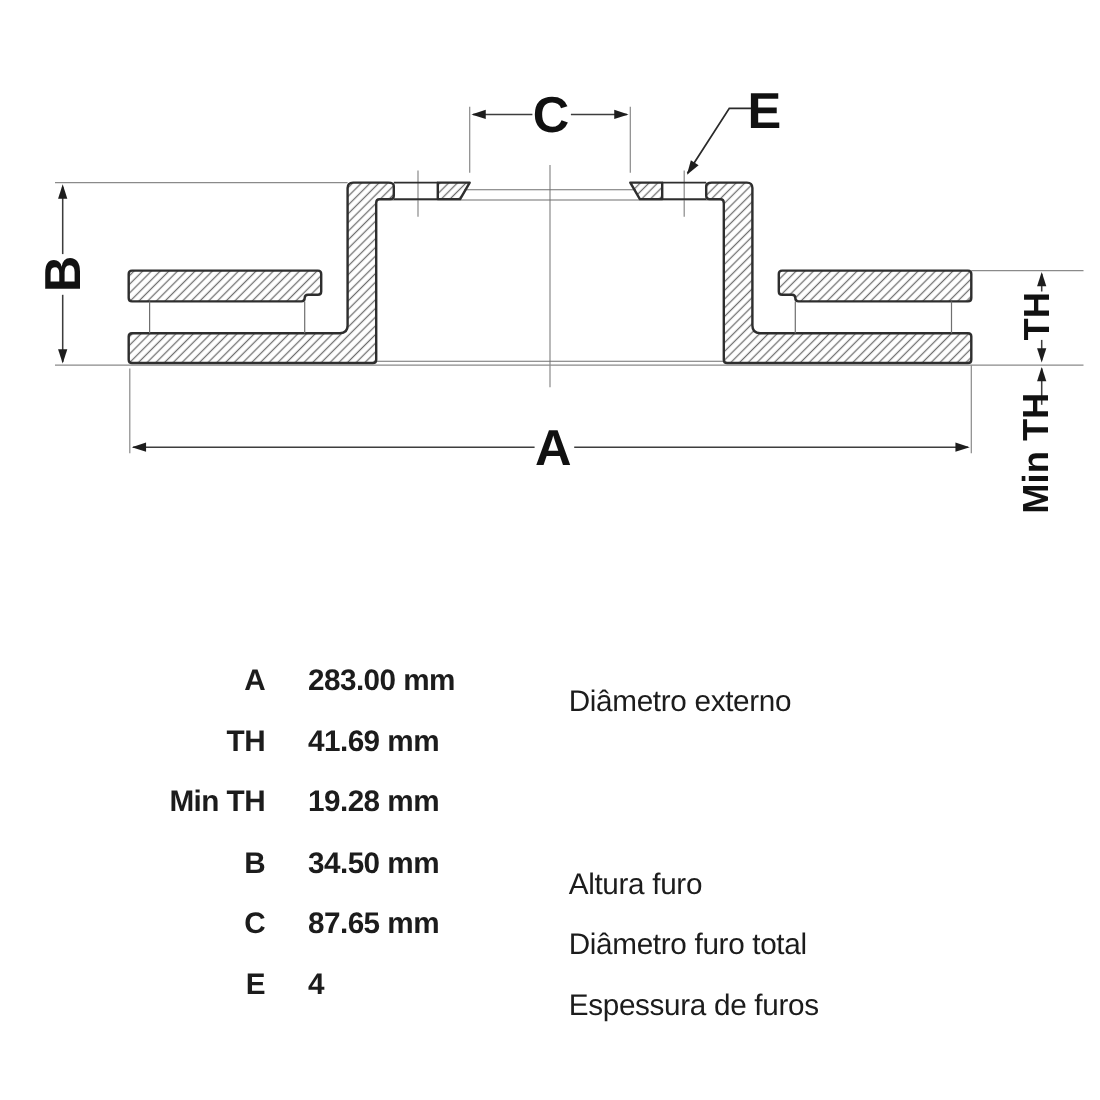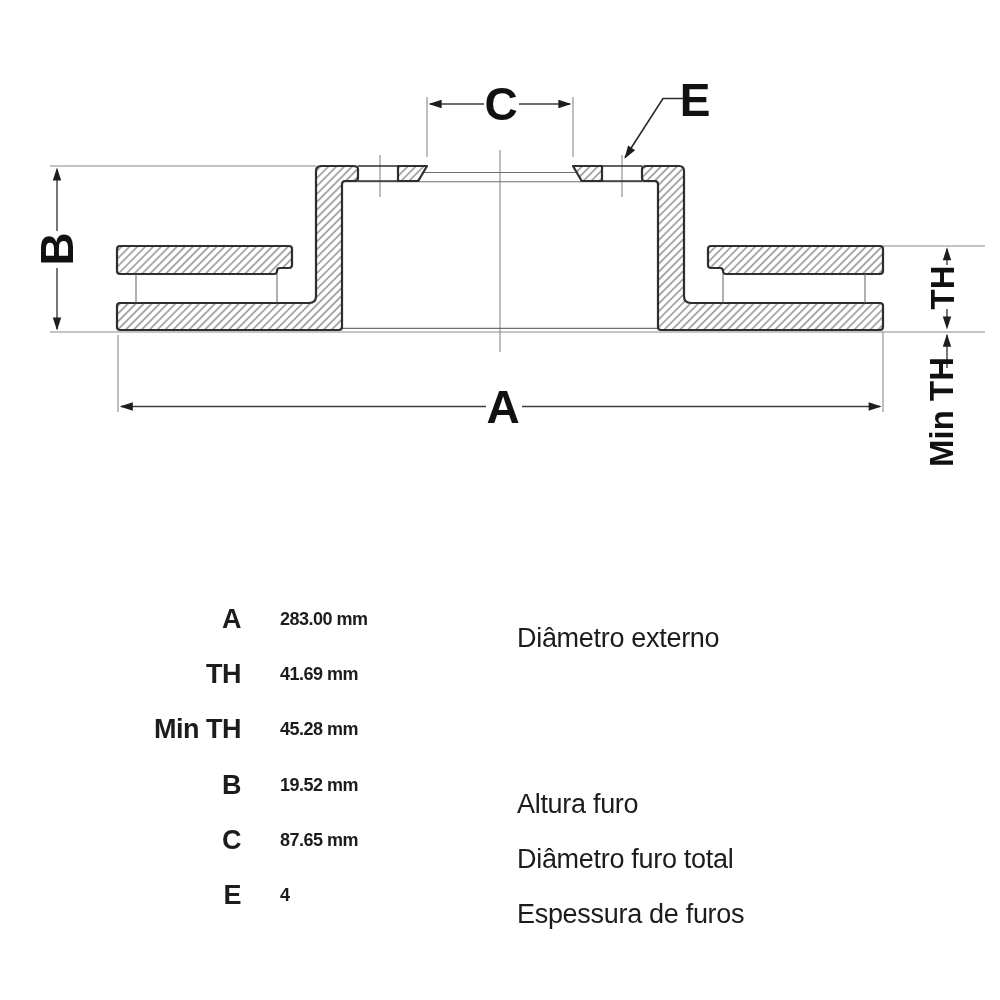--- a/index.html
+++ b/index.html
@@ -5,21 +5,21 @@
   html,body{margin:0;padding:0;background:#ffffff;}
   .canvas{position:relative;width:1000px;height:1000px;background:#ffffff;overflow:hidden;
           font-family:"Liberation Sans", sans-serif;color:#1c1c1c;}
   .drawing{position:absolute;left:0;top:0;}
   .dimtext{font-family:"Liberation Sans", sans-serif;font-weight:bold;fill:#111;}
   .spec-table{position:absolute;left:0;top:591px;width:1000px;}
   .trow{position:relative;height:55.3px;}
   .tlbl{position:absolute;right:759px;top:50%;transform:translateY(-50%);
         font-weight:bold;font-size:27px;white-space:nowrap;letter-spacing:-0.5px;}
   .tval{position:absolute;left:280px;top:50%;transform:translateY(-50%);
-        font-weight:bold;font-size:18px;white-space:nowrap;letter-spacing:-0.5px;}
+        font-weight:bold;font-size:27px;white-space:nowrap;letter-spacing:-0.5px;}
   .tdesc{position:absolute;left:517px;top:50%;transform:translateY(-50%);
          font-weight:normal;font-size:27px;white-space:nowrap;letter-spacing:-0.3px;margin-top:19px;}
 </style>
 </head>
 <body>
 
 <div class="canvas">
 
   <svg class="drawing" width="1000" height="565" viewBox="0 0 1000 565">
     <defs>
@@ -121,25 +121,25 @@
       <span class="tlbl">A</span>
       <span class="tval">283.00 mm</span>
       <span class="tdesc">Diâmetro externo</span>
     </div>
     <div class="trow">
       <span class="tlbl">TH</span>
       <span class="tval">41.69 mm</span>
     </div>
     <div class="trow">
       <span class="tlbl">Min TH</span>
-      <span class="tval">45.28 mm</span>
+      <span class="tval">19.28 mm</span>
     </div>
     <div class="trow">
       <span class="tlbl">B</span>
-      <span class="tval">19.52 mm</span>
+      <span class="tval">34.50 mm</span>
       <span class="tdesc">Altura furo</span>
     </div>
     <div class="trow">
       <span class="tlbl">C</span>
       <span class="tval">87.65 mm</span>
       <span class="tdesc">Diâmetro furo total</span>
     </div>
     <div class="trow">
       <span class="tlbl">E</span>
       <span class="tval">4</span>

